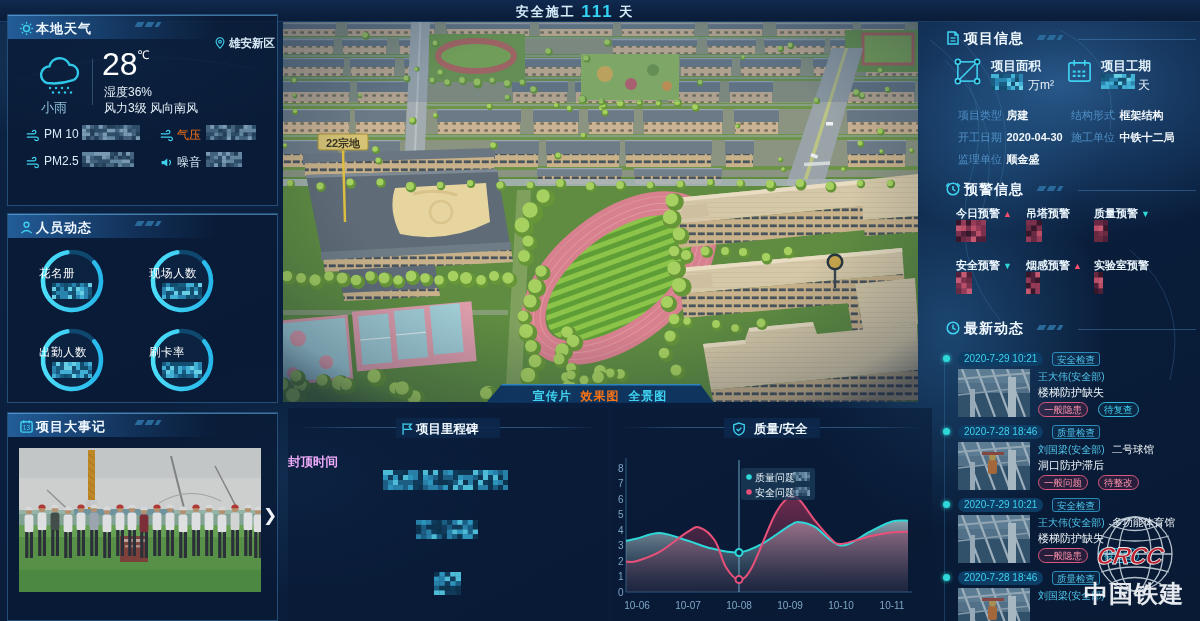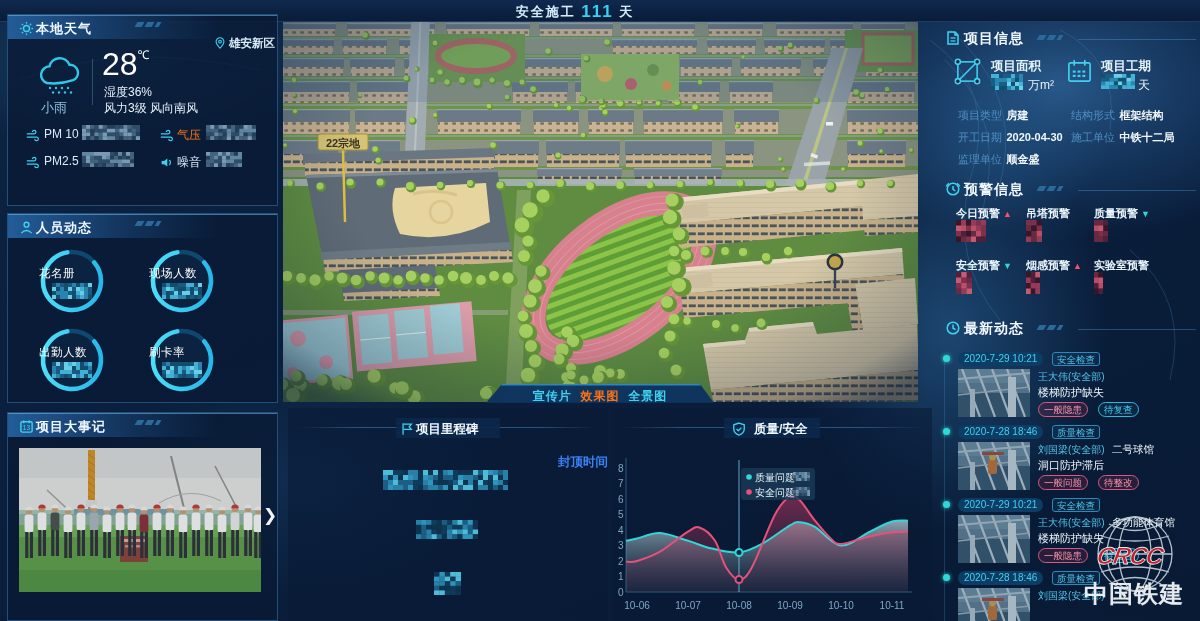--- a/index.html
+++ b/index.html
@@ -1323,21 +1323,21 @@
 <div class="abs" style="left:255px;top:92px;font-size:17px;color:#f0f4f8">❯</div>
 </div>
 <div class="panel" style="left:288px;top:408px;width:320px;height:213px;border:none;background:rgba(9,26,52,0.55)">
 <div class="abs" style="left:10px;top:19px;width:300px;height:1px;background:linear-gradient(90deg,transparent,rgba(80,150,210,0.45) 20%,rgba(80,150,210,0.45) 80%,transparent)"></div>
 <div class="abs" style="left:108px;top:10px;width:104px;height:20px;background:rgba(12,40,75,0.9);text-align:center"></div>
 <div class="abs" style="left:112px;top:14px"><svg width="14" height="14" viewBox="0 0 16 16">
         <line x1="3.5" y1="1.5" x2="3.5" y2="14.5" stroke="#3fd2f0" stroke-width="1.5"></line>
         <path d="M 4 2.5 h 9 l -2.5 3 l 2.5 3 h -9" stroke="#3fd2f0" fill="none" stroke-width="1.5"></path>
       </svg></div>
 <div class="abs" style="left:128px;top:13px;font-size:12.5px;font-weight:bold;color:#f0f8ff">项目里程碑</div>
-<div class="abs" style="left:0;top:46px;width:320px;text-align:right;font-size:12.5px;color:#3b82f6;font-weight:bold">封顶时间</div>
+<div class="abs" style="left:0;top:46px;width:320px;text-align:left;font-size:12.5px;color:#f0abfc;font-weight:bold">封顶时间</div>
 <div class="abs" style="left:95px;top:62px">
       <svg width="125" height="20" style="display:block;opacity:0.95" xmlns="http://www.w3.org/2000/svg">
         <rect x="0.0" y="0.0" width="5.3" height="5.3" fill="#52c4e0"></rect>
         <rect x="0.0" y="5.0" width="5.3" height="5.3" fill="#2f9cc4"></rect>
         <rect x="0.0" y="10.0" width="5.3" height="5.3" fill="#1d6288"></rect>
         <rect x="0.0" y="15.0" width="5.3" height="5.3" fill="#1d6288"></rect>
         <rect x="5.0" y="0.0" width="5.3" height="5.3" fill="#52c4e0"></rect>
         <rect x="5.0" y="5.0" width="5.3" height="5.3" fill="#123d5c"></rect>
         <rect x="5.0" y="10.0" width="5.3" height="5.3" fill="#2a85ae"></rect>
         <rect x="5.0" y="15.0" width="5.3" height="5.3" fill="#2f9cc4"></rect>

